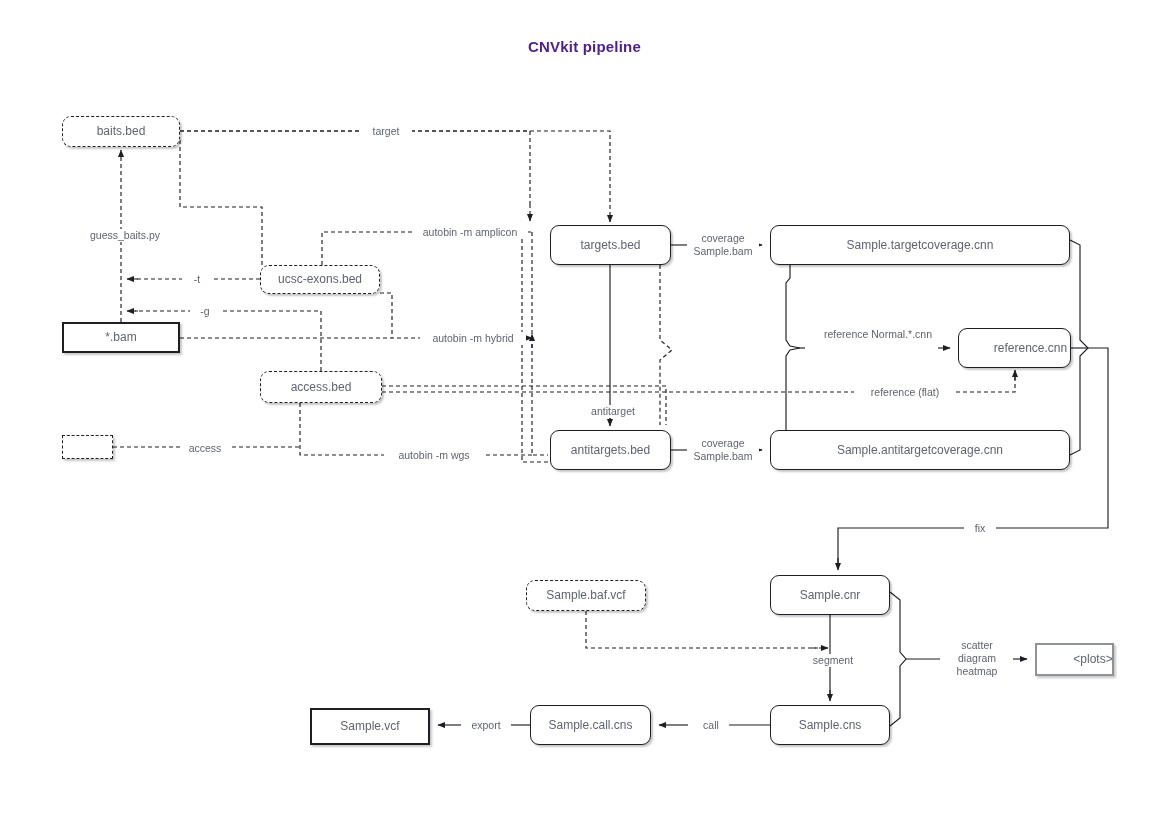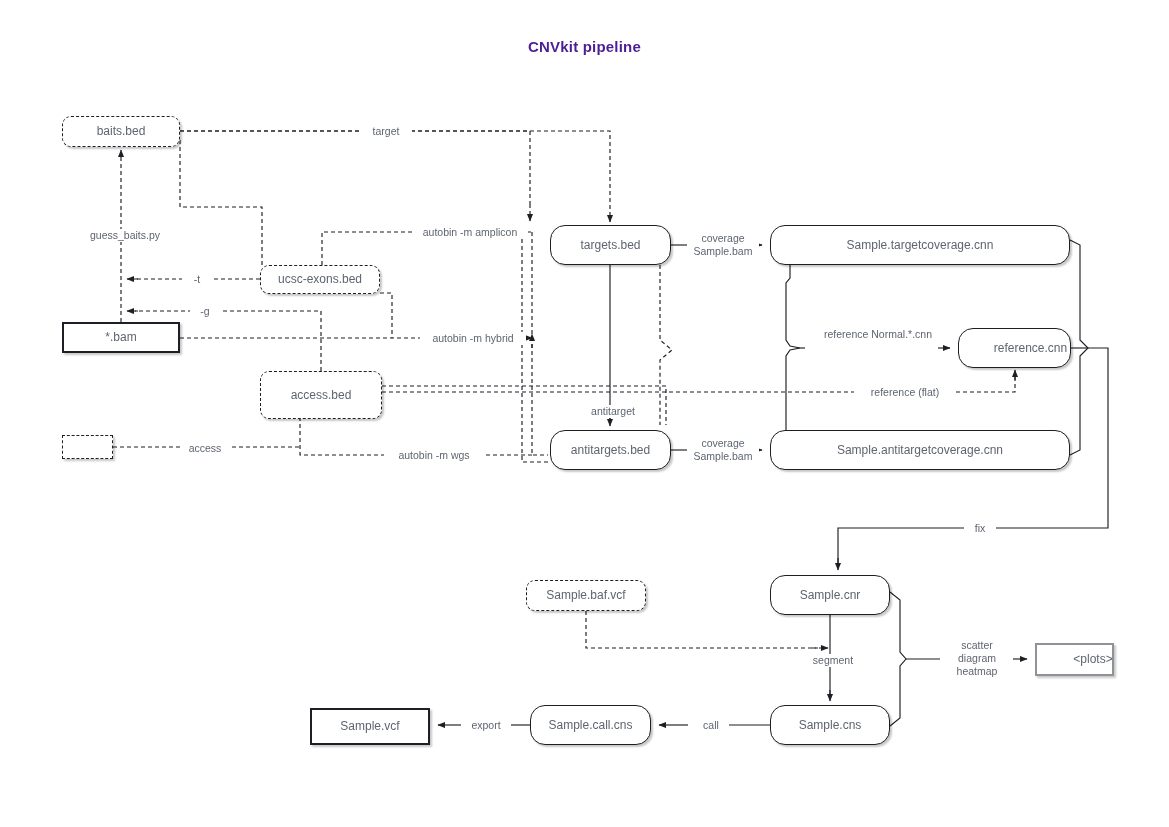--- a/index.html
+++ b/index.html
@@ -11,21 +11,21 @@
   .title{position:absolute;left:0;top:38px;width:1169px;text-align:center;
          font-size:15px;font-weight:bold;color:#4c1d95;letter-spacing:.2px;}
 
   .node{position:absolute;box-sizing:border-box;display:flex;
         align-items:center;justify-content:center;text-align:center;
         background:#ffffff;color:#5e6470;font-size:12px;line-height:1.2;
         z-index:3;}
   .node span{pointer-events:none;}
 
   
-  .solid-round{border:1.4px solid #1d1f24;border-radius:15px;
+  .solid-round{border:1.4px solid #1d1f24;border-radius:9px;
                box-shadow:2px 2px 2px rgba(0,0,0,.22);}
   .dashed-round{border:1.5px dashed #1d1f24;border-radius:9px;
                 box-shadow:2px 2px 2px rgba(0,0,0,.22);}
   .dashed-sharp{border:1.5px dashed #1d1f24;border-radius:0;
                 box-shadow:2px 2px 2px rgba(0,0,0,.22);}
   .thick-sharp{border:2.2px solid #1d1f24;border-radius:0;
                box-shadow:2px 2px 2px rgba(0,0,0,.22);}
   .gray-sharp{border:2.6px solid #8f9296;border-radius:0;
               box-shadow:2px 2px 2px rgba(0,0,0,.22);padding-left:37px;}
 
@@ -187,21 +187,21 @@
   </div>
 
   <div class="node dashed-round" style="left:260px;top:265px;width:120px;height:29px;">
     <span>ucsc-exons.bed</span>
   </div>
 
   <div class="node thick-sharp" style="left:62px;top:322px;width:118px;height:31px;">
     <span>*.bam</span>
   </div>
 
-  <div class="node dashed-round" style="left:260px;top:371px;width:122px;height:48px;">
+  <div class="node dashed-round" style="left:260px;top:371px;width:122px;height:32px;">
     <span>access.bed</span>
   </div>
 
   <div class="node dashed-sharp" style="left:62px;top:435px;width:51px;height:24px;">
     <span></span>
   </div>
 
   <div class="node solid-round" style="left:550px;top:225px;width:121px;height:40px;">
     <span>targets.bed</span>
   </div>

